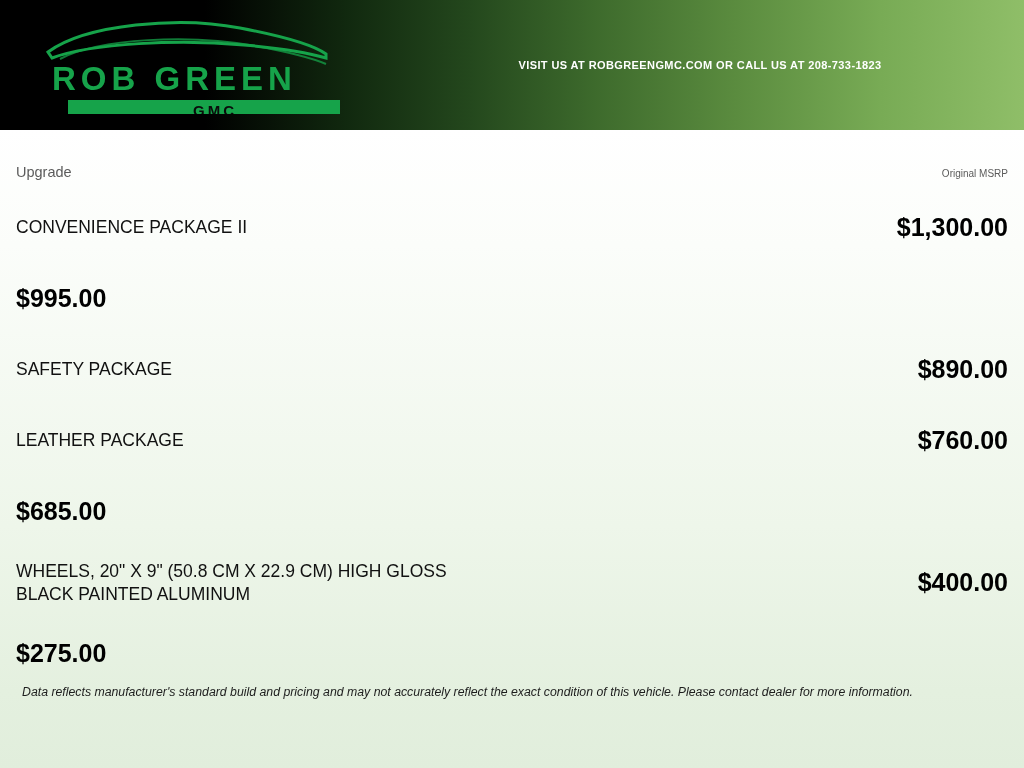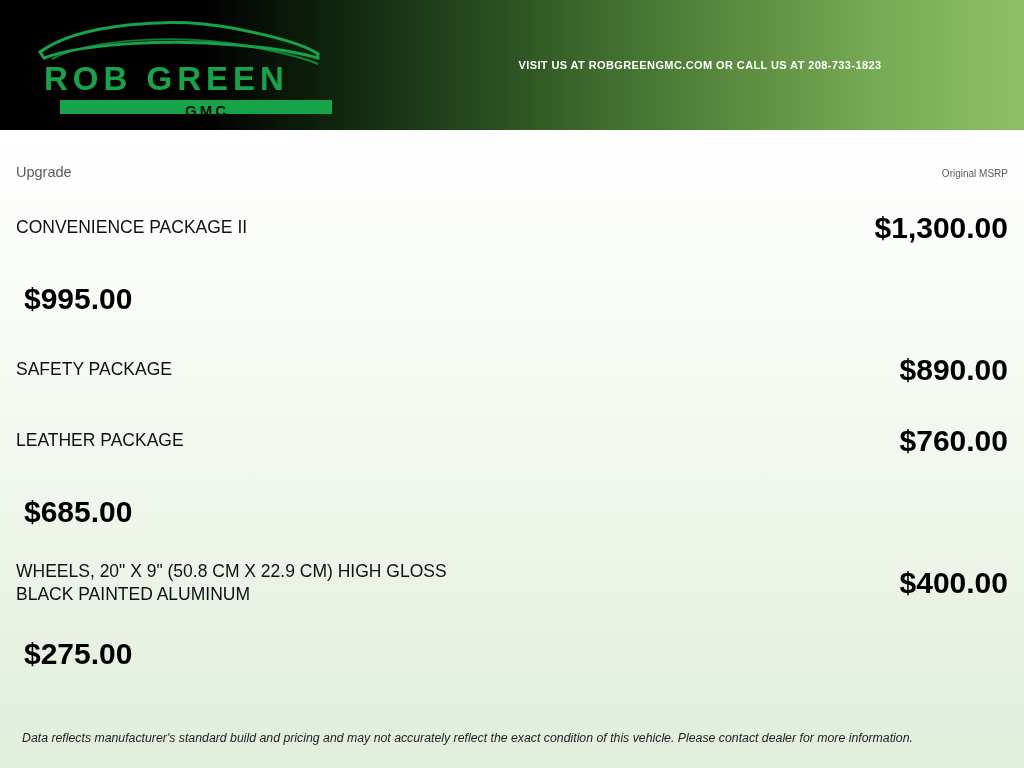--- a/index.html
+++ b/index.html
@@ -35,21 +35,21 @@
         #5b8c3f 72%,
         #78ab55 86%,
         #8fbe68 100%);
     display: flex;
     align-items: center;
     box-sizing: border-box;
   }
 
   .logo {
     position: absolute;
-    left: 22px;
+    left: 30px;
     top: 18px;
     width: 310px;
     height: 96px;
   }
 
   .logo svg { display: block; }
 
   .header-text {
     position: absolute;
     left: 390px;
@@ -106,33 +106,32 @@
 
   .row .label {
     font-size: 17.5px;
     color: #111111;
     line-height: 23px;
     max-width: 640px;
     white-space: pre-line;
   }
 
   .row .price {
-    font-size: 30px;
+    font-size: 25px;
     font-weight: bold;
     color: #000000;
     text-align: right;
     white-space: nowrap;
-    margin-left: 8px;
   }
 
   .disclaimer {
     position: absolute;
     left: 22px;
     right: 22px;
-    top: 600px;
+    top: 554px;
     font-size: 12.3px;
     font-style: italic;
     color: #1d1d1d;
     line-height: 16px;
   }
 </style>
 </head>
 <body>
 
 <div class="page">

